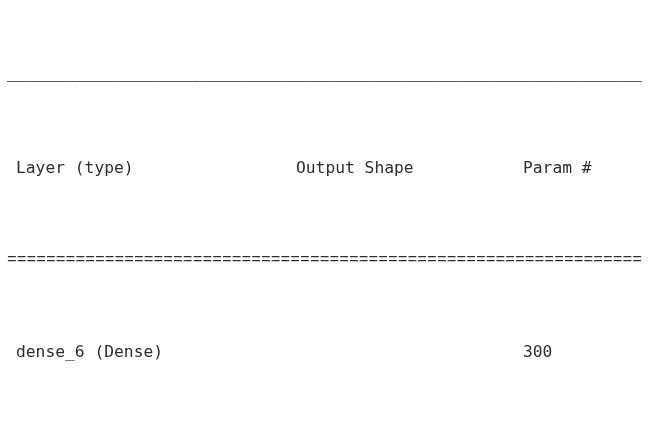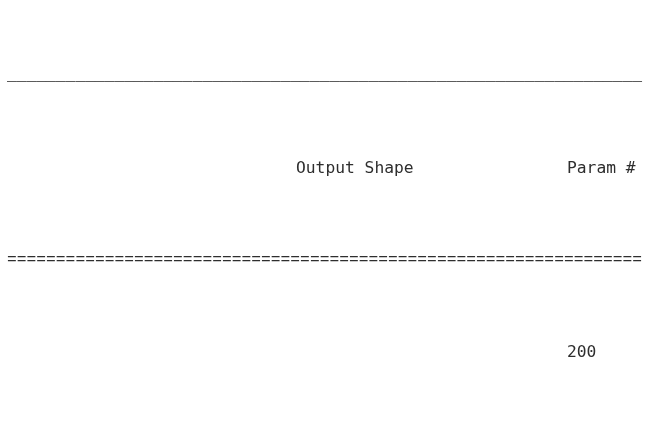--- a/index.html
+++ b/index.html
@@ -25,39 +25,41 @@
   .line {
     position: relative;
     height: 23px;
   }
   .row-block {
     position: relative;
     height: 46px; 
   }
   .c1 { position: absolute; left: 9px;   top: 0; }
   .c2 { position: absolute; left: 289px; top: 0; }
-  .c3 { position: absolute; left: 560px; top: 0; text-align: center; }
+  .c3 { position: absolute; left: 516px; top: 0; text-align: center; }
   .sep { overflow: hidden; font-family: Liberation Mono, monospace; }
 </style>
 </head>
 <body>
 
 <div class="console">
 
   <div class="line sep">_________________________________________________________________</div>
 
   <div class="line">
+    <span class="c1">Layer (type)</span>
     <span class="c2">Output Shape</span>
     <span class="c3">Param #</span>
   </div>
 
   <div class="line sep">=================================================================</div>
 
   <div class="row-block">
-    <span class="c3">200</span>
+    <span class="c1">dense_6 (Dense)</span>
+    <span class="c3">300</span>
   </div>
 
   
 
   
 
   
 
   
 

